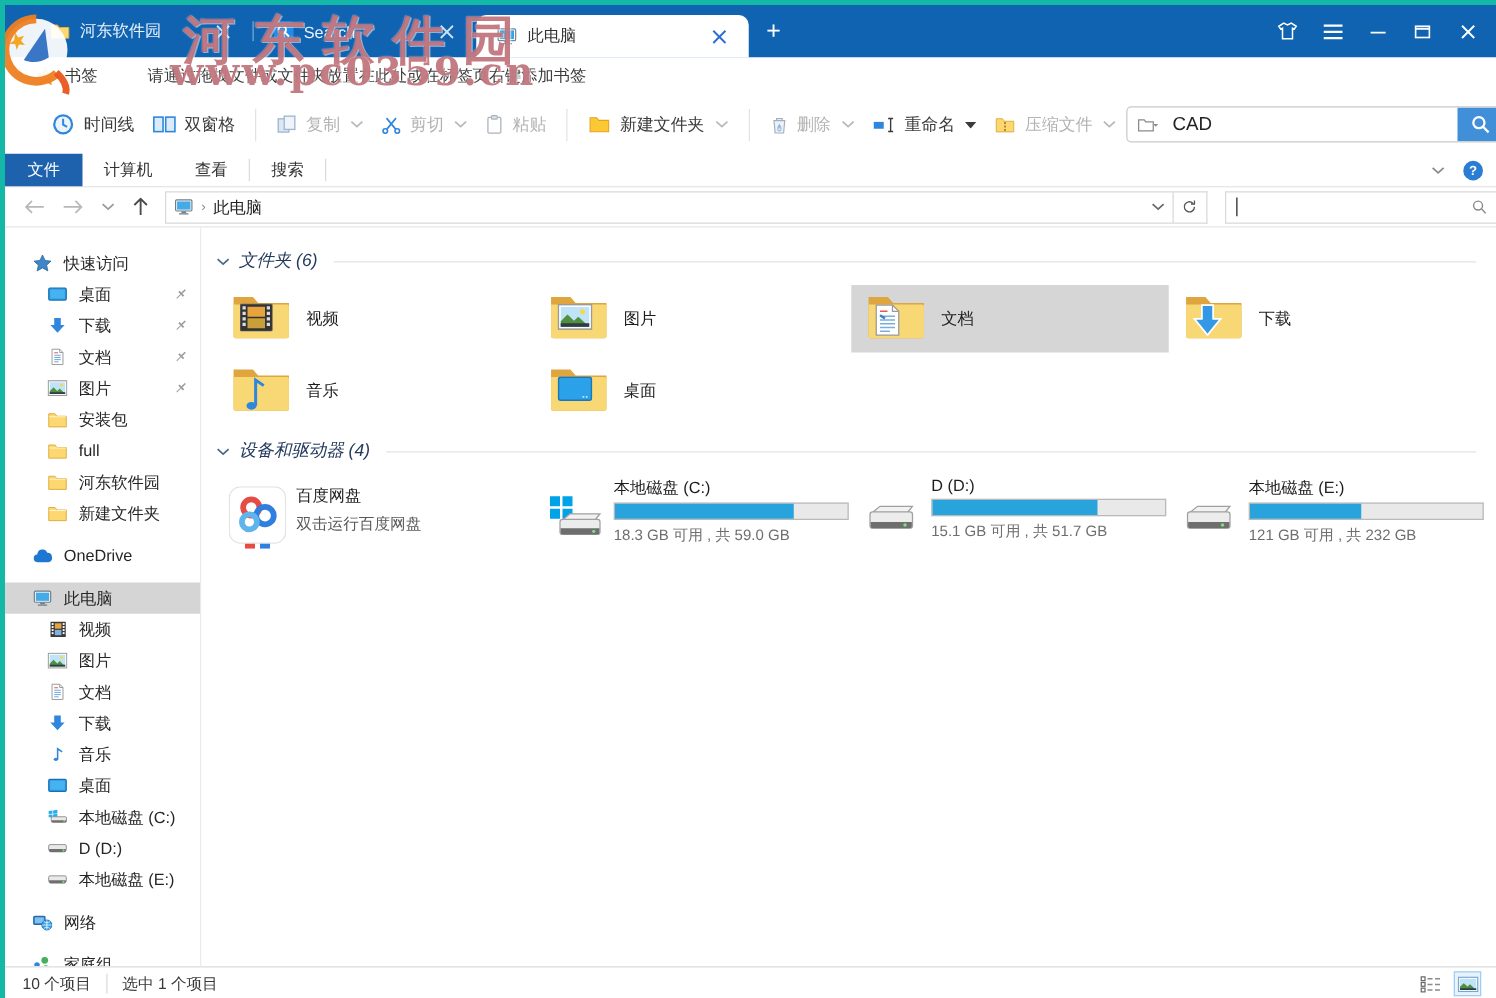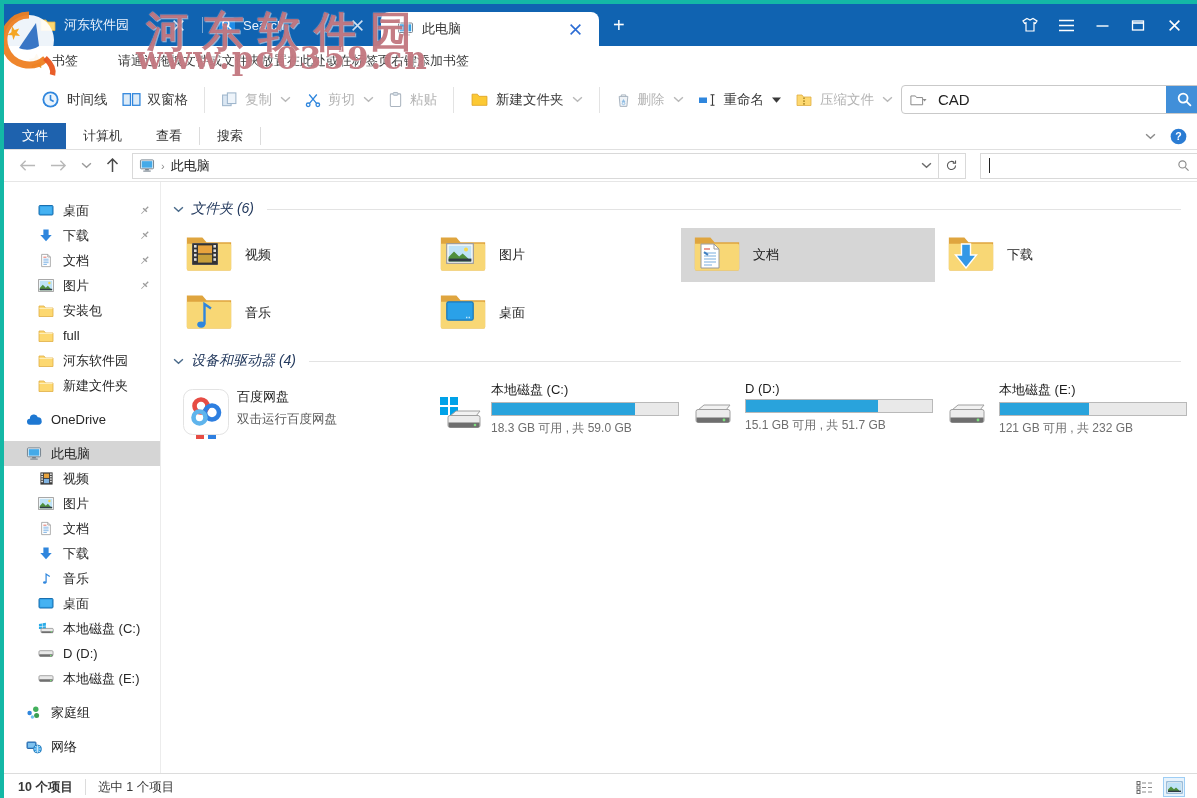--- a/index.html
+++ b/index.html
@@ -76,21 +76,21 @@
   .dico{width:46px;margin-left:10px;margin-top:4px;flex:none;}
   .dcol{margin-left:8px;width:192px;}
   .dname{font-size:13px;color:#1d1d1d;margin-top:1px;white-space:nowrap;}
   .dbar{position:relative;width:186px;height:12px;border:1px solid #b9b9b9;background:#e9e9e9;margin-top:3px;}
   .dfill{position:absolute;left:0;top:0;bottom:0;background:#29a3dc;}
   .dfree{font-size:12px;color:#6e6e6e;margin-top:4px;white-space:nowrap;}
   .appname{font-size:13px;color:#1d1d1d;margin-top:8px;}
   .appsub{font-size:12.5px;color:#5a5a5a;margin-top:5px;white-space:nowrap;}
   
   .statusbar{position:absolute;left:0;bottom:0;width:100%;height:27px;background:#fff;border-top:1px solid #dcdcdc;display:flex;align-items:center;font-size:12.5px;color:#383838;box-sizing:border-box;}
-  .statusbar .st1{margin-left:14px;font-weight:bold;}
+  .statusbar .st1{margin-left:14px;}
   .ssep{width:1px;height:16px;background:#dcdcdc;margin:0 12px;}
   .viewicons{margin-left:auto;display:flex;gap:8px;padding-right:14px;}
   .viewbtn{width:20px;height:18px;display:flex;align-items:center;justify-content:center;border:1px solid transparent;}
   .viewbtn.active{border-color:#9ecef5;background:#e8f3fc;}
   
   .wm{position:absolute;z-index:60;pointer-events:none;}
   .wmtext{font-family:"DejaVu Serif","Liberation Serif",serif;font-weight:bold;color:rgba(158,38,52,.6);text-shadow:0 0 1px rgba(255,255,255,.85),1px 1px 0 rgba(255,255,255,.45);}
   #wm1{left:142px;top:0px;font-size:42px;letter-spacing:14px;}
   #wm2{left:132px;top:36px;font-size:31px;letter-spacing:2px;text-align:right;}
   #wmlogo{left:-6px;top:4px;}
@@ -411,20 +411,28 @@
           <svg width="13" height="13" viewBox="0 0 16 16">
             <circle cx="6.7" cy="6.7" r="4.4" fill="none" stroke="#8a8a8a" stroke-width="1.4"></circle>
             <path d="M10.2 10.2l4 4" stroke="#8a8a8a" stroke-width="1.4"></path>
           </svg>
         </span>
     </div>
   </div>
 
   <div class="body">
     <div class="sidebar" id="sidebar">
+        <div class="sitem l0">
+          <span class="icon sicon">
+            <svg width="16" height="16" viewBox="0 0 16 16">
+              <path d="M8 1l2.1 4.3 4.7.6-3.5 3.2 1 4.6L8 11.3 3.7 13.7l1-4.6L1.2 5.9l4.7-.6z" fill="#3e86c8" stroke="#2a6296" stroke-width=".6"></path>
+            </svg>
+          </span>
+          <span class="slabel">快速访问</span>
+        </div>
         <div class="sitem l1">
           <span class="icon sicon">
             <svg width="16" height="14" viewBox="0 0 16 14">
               <rect x="1" y="1.5" width="14" height="9.5" rx="1" fill="#2da0e8" stroke="#1b6fae"></rect>
               <rect x="2.2" y="2.7" width="11.6" height="7.1" fill="#45b2f2"></rect>
             </svg>
           </span>
           <span class="slabel">桌面</span>
           <span class="icon pin">
             <svg width="13" height="13" viewBox="0 0 16 16">
@@ -649,39 +657,39 @@
             <svg width="17" height="13" viewBox="0 0 17 13">
               <rect x="1" y="3.5" width="15" height="5.5" rx="1.2" fill="#e9e9e9" stroke="#8f8f8f" stroke-width=".8"></rect>
               <path d="M1.4 7.2h14.2v1.6a1.2 1.2 0 0 1-1.2 1.2H2.6a1.2 1.2 0 0 1-1.2-1.2z" fill="#6f6f6f"></path>
               <circle cx="13.6" cy="8.6" r=".9" fill="#7ee07e"></circle>
             </svg>
           </span>
           <span class="slabel">本地磁盘 (E:)</span>
         </div>
         <div class="sitem l0 gap">
           <span class="icon sicon">
+            <svg width="16" height="14" viewBox="0 0 16 14">
+              <rect x="1" y="2" width="9" height="6.5" rx=".8" fill="#3f8fd8" stroke="#2b6aa8"></rect>
+              <rect x="2" y="3" width="7" height="4.5" fill="#7fc2ee"></rect>
+              <circle cx="11.5" cy="9" r="4" fill="#35a3e8" stroke="#1f6fae" stroke-width=".7"></circle>
+              <path d="M7.7 9h7.6M11.5 5.2v7.6M9 6.2c1.6 1.3 3.4 1.3 5 0M9 11.8c1.6-1.3 3.4-1.3 5 0" stroke="#fff" stroke-width=".6" fill="none"></path>
+            </svg>
+          </span>
+          <span class="slabel">网络</span>
+        </div>
+        <div class="sitem l0 gap">
+          <span class="icon sicon">
             <svg width="16" height="15" viewBox="0 0 16 15">
               <circle cx="3.6" cy="8" r="2.2" fill="#2f86dd"></circle>
               <circle cx="9.8" cy="4.2" r="2.7" fill="#43b05c"></circle>
               <circle cx="10.6" cy="10.6" r="2.5" fill="#3a9e52"></circle>
               <circle cx="6.4" cy="12" r="1.7" fill="#6fc2ee"></circle>
             </svg>
           </span>
           <span class="slabel">家庭组</span>
-        </div>
-        <div class="sitem l0 gap">
-          <span class="icon sicon">
-            <svg width="16" height="14" viewBox="0 0 16 14">
-              <rect x="1" y="2" width="9" height="6.5" rx=".8" fill="#3f8fd8" stroke="#2b6aa8"></rect>
-              <rect x="2" y="3" width="7" height="4.5" fill="#7fc2ee"></rect>
-              <circle cx="11.5" cy="9" r="4" fill="#35a3e8" stroke="#1f6fae" stroke-width=".7"></circle>
-              <path d="M7.7 9h7.6M11.5 5.2v7.6M9 6.2c1.6 1.3 3.4 1.3 5 0M9 11.8c1.6-1.3 3.4-1.3 5 0" stroke="#fff" stroke-width=".6" fill="none"></path>
-            </svg>
-          </span>
-          <span class="slabel">网络</span>
         </div>
       </div>
     <div class="content" id="content">
         <div class="ghead">
           <span class="icon chev">
             <svg width="11" height="7" viewBox="0 0 10 6">
               <path d="M1 1l4 3.6L9 1" fill="none" stroke="currentColor" stroke-width="1.3"></path>
             </svg>
           </span>
           <span class="gtitle">文件夹 (6)</span>

